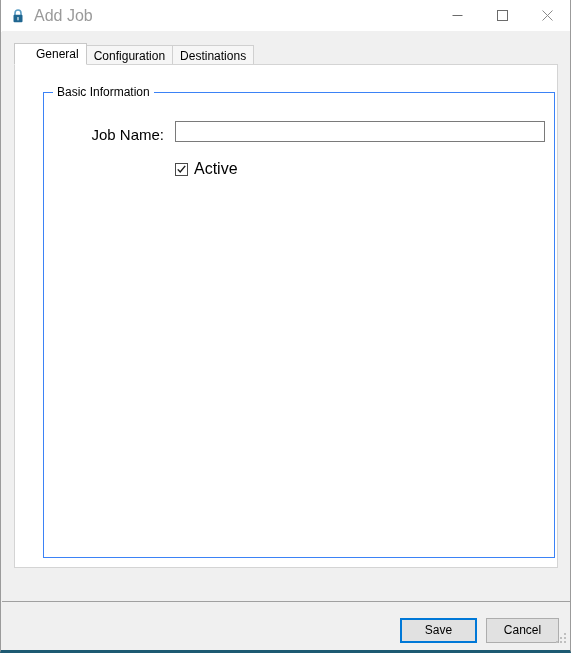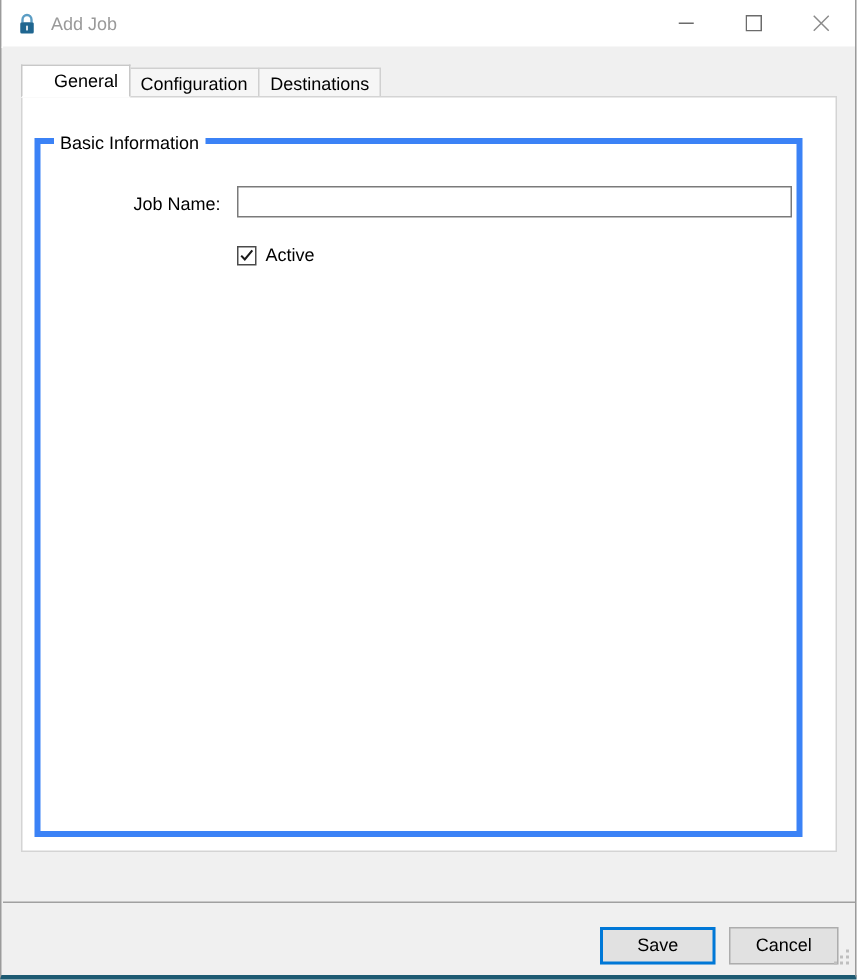--- a/index.html
+++ b/index.html
@@ -44,21 +44,21 @@
     display: flex;
     align-items: center;
   }
   .lock-icon {
     width: 16px;
     height: 16px;
     margin-right: 8px;
     display: block;
   }
   .title-text {
-    font-size: 12px;
+    font-size: 16px;
     color: #9a9a9a;
     line-height: 1;
     white-space: nowrap;
   }
   .winbtns {
     position: absolute;
     right: 0; top: 0;
     height: 31px;
     display: flex;
   }
@@ -118,43 +118,43 @@
     width: 544px;
     height: 504px;
     box-sizing: border-box;
     background: #ffffff;
     border: 1px solid #d4d4d4;
   }
 
   
   .groupbox {
     position: absolute;
-    left: 8px;
+    left: 28px;
     top: 27px;
     width: 512px;
     height: 466px;
     box-sizing: border-box;
-    border: 4px solid #3b82f6;
+    border: 1px solid #3b82f6;
   }
   .groupbox-legend {
     position: absolute;
     left: 9px;
     top: -8px;
     background: #ffffff;
     padding: 0 4px;
     font-size: 12px;
     color: #000000;
     line-height: 14px;
     white-space: nowrap;
   }
 
   
   .field-label {
     position: absolute;
-    font-size: 12px;
+    font-size: 15px;
     color: #000000;
     white-space: nowrap;
     text-align: right;
   }
   #job-name-label {
     left: 0px;
     top: 33px;
     width: 120px;
   }
   .text-input {
@@ -190,21 +190,21 @@
     background: #ffffff;
     position: relative;
     flex: 0 0 auto;
   }
   .checkbox svg {
     position: absolute;
     left: 0; top: 0;
     display: block;
   }
   .checkrow-label {
-    font-size: 12px;
+    font-size: 16px;
     color: #000000;
     margin-left: 6px;
     white-space: nowrap;
   }
 
   
   .footer-sep {
     position: absolute;
     left: 1px;
     top: 601px;

